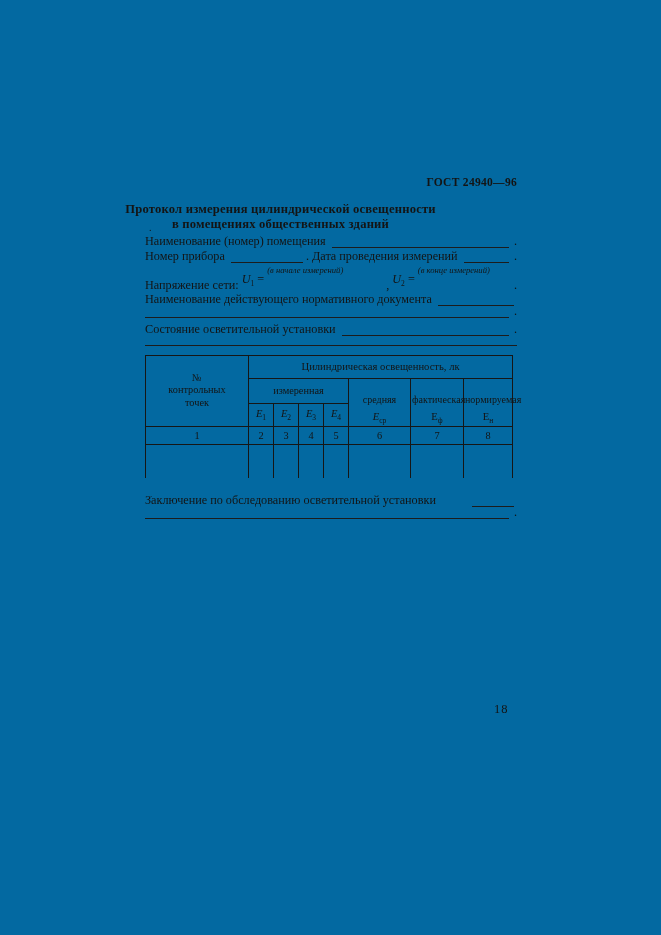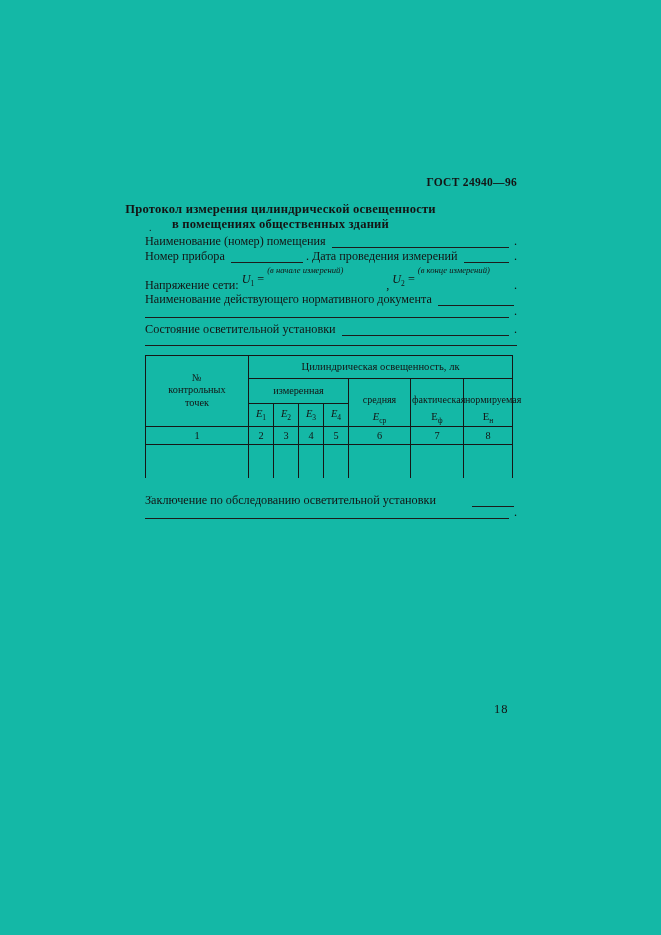--- a/index.html
+++ b/index.html
@@ -1,17 +1,17 @@
 <!DOCTYPE html>
 <html><head>
 <meta charset="utf-8">
 <style>
   html,body { margin:0; padding:0; background:#ffffff; }
   .page {
-    position:relative; width:661px; height:935px; background:#14b8a6;
+    position:relative; width:661px; height:935px; background:#0369a1;
     font-family:"Liberation Serif", serif; color:#141414; overflow:hidden;
   }
   .gost-ref {
     position:absolute; left:145px; top:176px; width:372px;
     text-align:right; font-weight:bold; font-size:11.5px; letter-spacing:.3px;
   }
   .doc-title {
     position:absolute; left:0; top:202px; width:561px; text-align:center;
     font-weight:bold; font-size:12.6px; line-height:14.5px; letter-spacing:.2px;
   }

